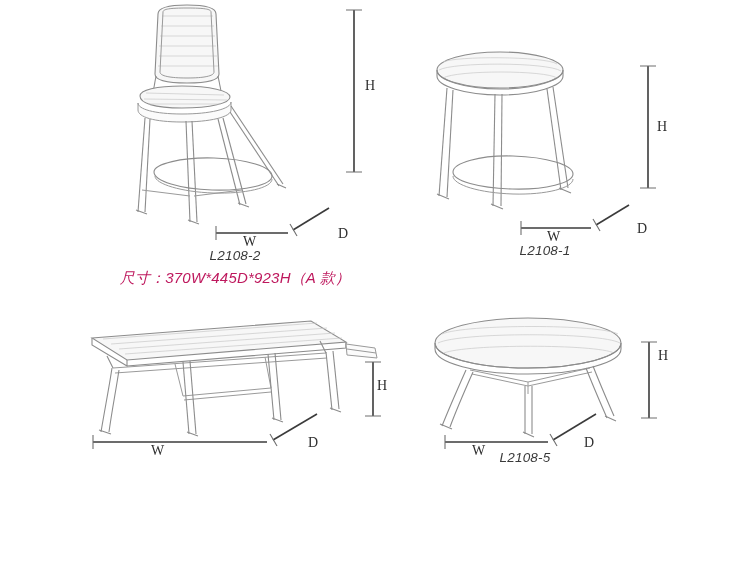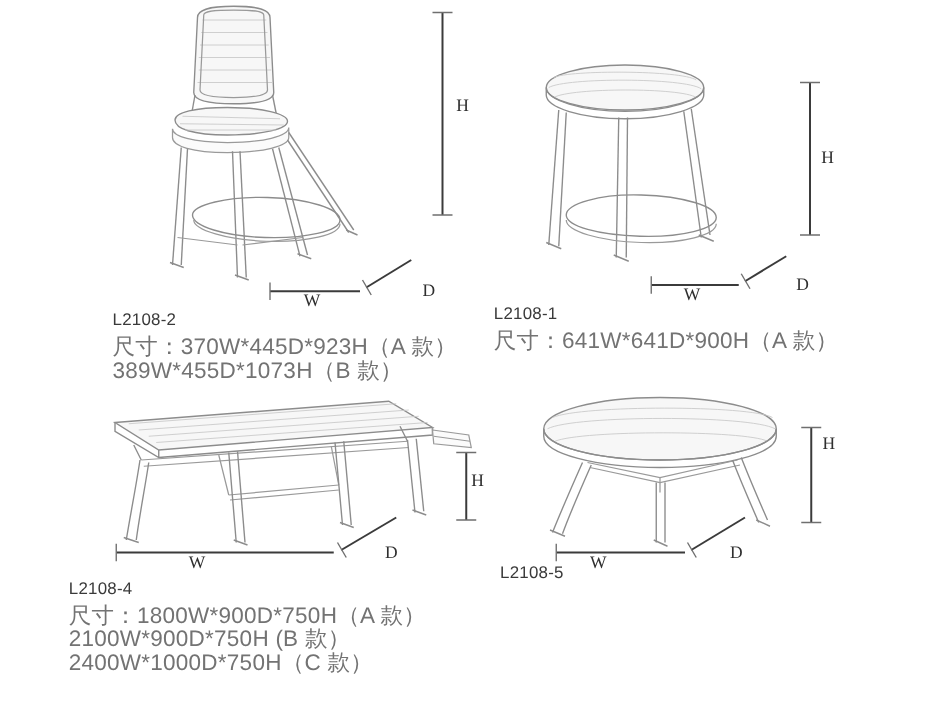--- a/index.html
+++ b/index.html
@@ -13,36 +13,37 @@
   }
   .sheet { position:relative; width:750px; height:562px; }
 
   .cell { position:absolute; }
 
   .art { position:absolute; left:0; top:0; }
 
   .caption {
     position:absolute;
     width:100%;
-    text-align:left;
+    text-align:center;
     font-size:13.5px;
     color:#3f3f3f;
     letter-spacing:0.2px;
+    font-style:italic;
   }
   .caption .code {
     display:block;
     font-size:13.5px;
     margin-bottom:5px;
     color:#3a3a3a;
   }
   .caption .spec {
     display:block;
-    font-size:18px;
+    font-size:15px;
     line-height:19px;
-    color:#737373;
+    color:#be185d;
     white-space:nowrap;
   }
 
   .dimlabel {
     position:absolute;
     font-size:14px;
     color:#2f2f2f;
     font-family:"Liberation Serif", serif;
   }
 
@@ -103,21 +104,20 @@
       <path class="dimthin" d="M200,224 L207,236"></path>
     </svg>
 
     <span class="dimlabel" style="left:275px; top:78px;">H</span>
     <span class="dimlabel" style="left:153px; top:234px;">W</span>
     <span class="dimlabel" style="left:248px; top:226px;">D</span>
 
     <div class="caption" style="top:248px;">
       <span class="code">L2108-2</span>
       <span class="spec">尺寸：370W*445D*923H（A 款）</span>
-      <span class="spec">389W*455D*1073H（B 款）</span>
     </div>
   </div>
 
   <div class="cell" style="left:395px; top:0px; width:300px; height:310px;">
 
     <svg class="art" width="300" height="250" viewBox="0 0 300 250">
 
       <ellipse class="fillpale" cx="105" cy="70" rx="63" ry="18"></ellipse>
       <path class="hatch" d="M48,62 C60,56 150,56 162,64 M44,70 C58,62 152,62 166,71 M48,78 C62,70 150,70 162,78"></path>
       <path class="ln" d="M42,70 C42,80 70,89 105,89 C140,89 168,80 168,70 L168,76 C168,86 140,95 105,95 C70,95 42,86 42,76 Z" fill="#fbfbfb"></path>
@@ -143,21 +143,20 @@
       <path class="dim" d="M201,225 L234,205"></path>
       <path class="dimthin" d="M198,219 L205,231"></path>
     </svg>
 
     <span class="dimlabel" style="left:262px; top:119px;">H</span>
     <span class="dimlabel" style="left:152px; top:229px;">W</span>
     <span class="dimlabel" style="left:242px; top:221px;">D</span>
 
     <div class="caption" style="top:243px;">
       <span class="code">L2108-1</span>
-      <span class="spec">尺寸：641W*641D*900H（A 款）</span>
     </div>
   </div>
 
   <div class="cell" style="left:55px; top:308px; width:345px; height:250px;">
 
     <svg class="art" width="345" height="150" viewBox="0 0 345 150">
 
       <path class="fillpale" d="M37,30 L256,13 L291,34 L72,52 Z"></path>
       <path class="hatch" d="M48,31 L262,15 M56,36 L272,20 M64,41 L280,25 M70,46 L287,30"></path>
 
@@ -193,26 +192,20 @@
       <path class="dimthin" d="M38,127 L38,141"></path>
 
       <path class="dim" d="M218,132 L262,106"></path>
       <path class="dimthin" d="M215,126 L222,138"></path>
     </svg>
 
     <span class="dimlabel" style="left:322px; top:70px;">H</span>
     <span class="dimlabel" style="left:96px; top:135px;">W</span>
     <span class="dimlabel" style="left:253px; top:127px;">D</span>
 
-    <div class="caption" style="top:155px; width:300px;">
-      <span class="code">L2108-4</span>
-      <span class="spec">尺寸：1800W*900D*750H（A 款）</span>
-      <span class="spec">2100W*900D*750H (B 款）</span>
-      <span class="spec">2400W*1000D*750H（C 款）</span>
-    </div>
   </div>
 
   <div class="cell" style="left:400px; top:308px; width:300px; height:250px;">
 
     <svg class="art" width="300" height="150" viewBox="0 0 300 150">
 
       <ellipse class="fillpale" cx="128" cy="35" rx="93" ry="25"></ellipse>
       <path class="hatch" d="M42,26 C65,16 200,16 218,26 M38,35 C60,24 200,24 220,35 M44,45 C66,36 196,36 214,45"></path>
       <path class="ln" d="M35,35 C35,49 77,60 128,60 C179,60 221,49 221,35 L221,41 C221,55 179,66 128,66 C77,66 35,55 35,41 Z" fill="#fbfbfb"></path>
 

